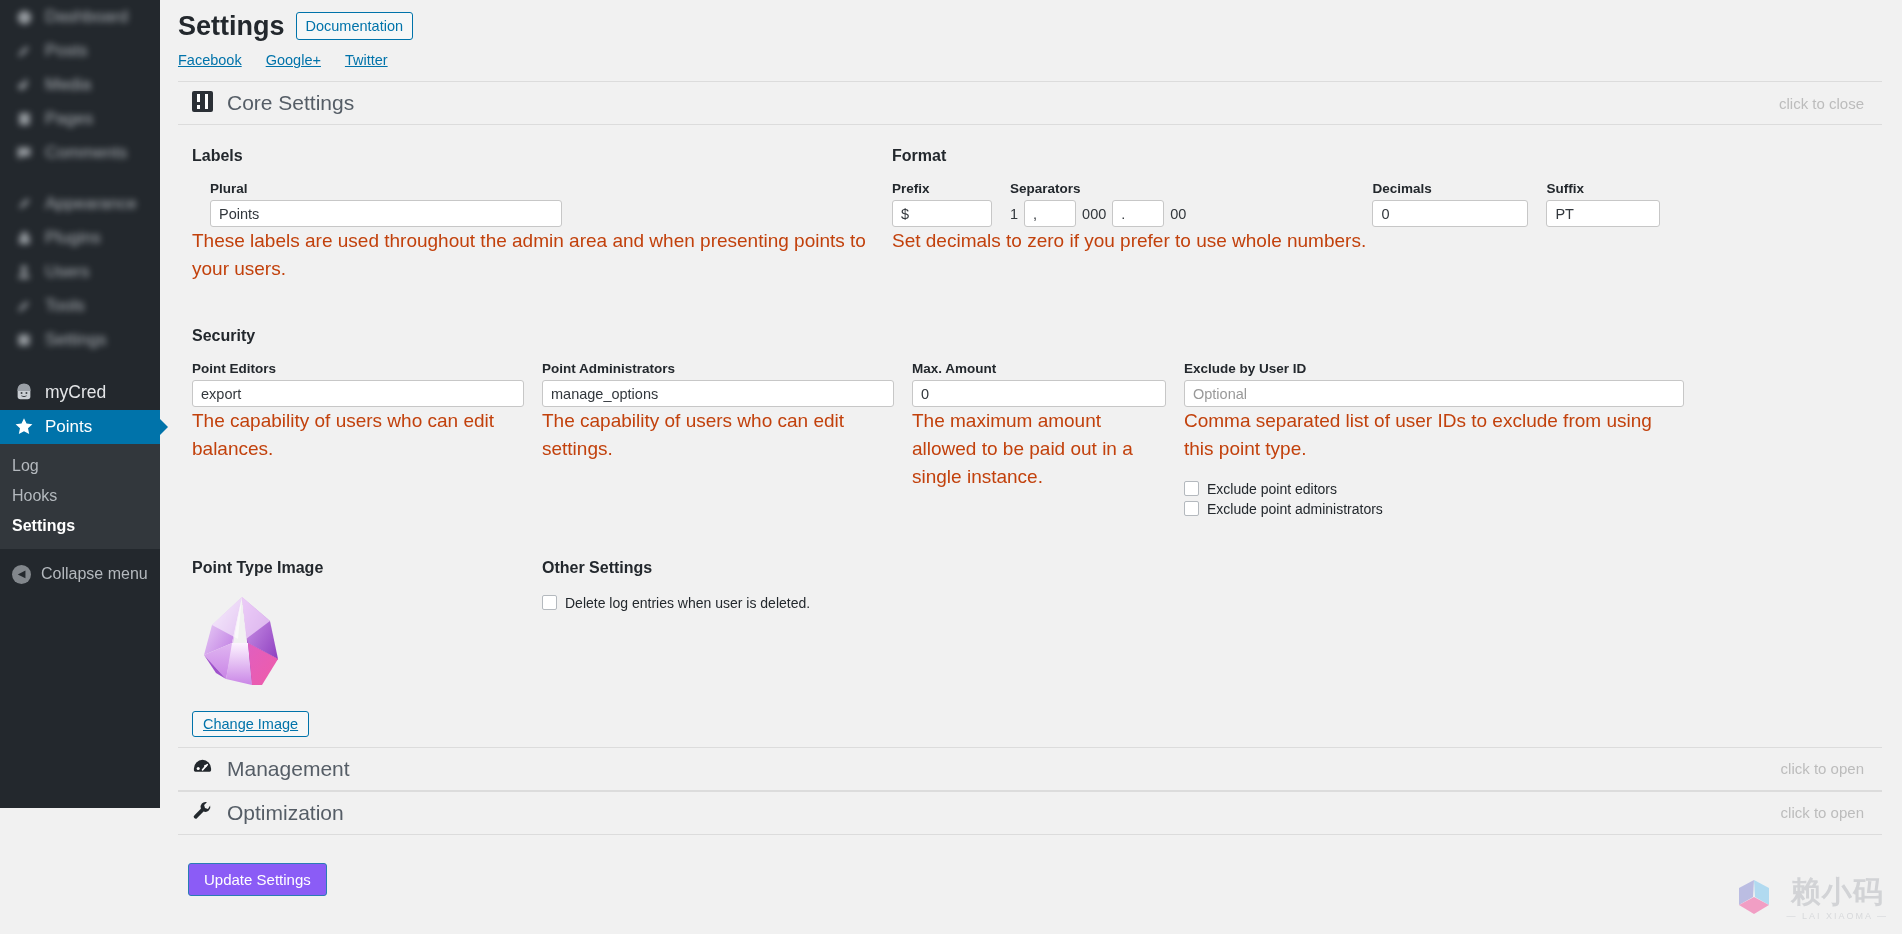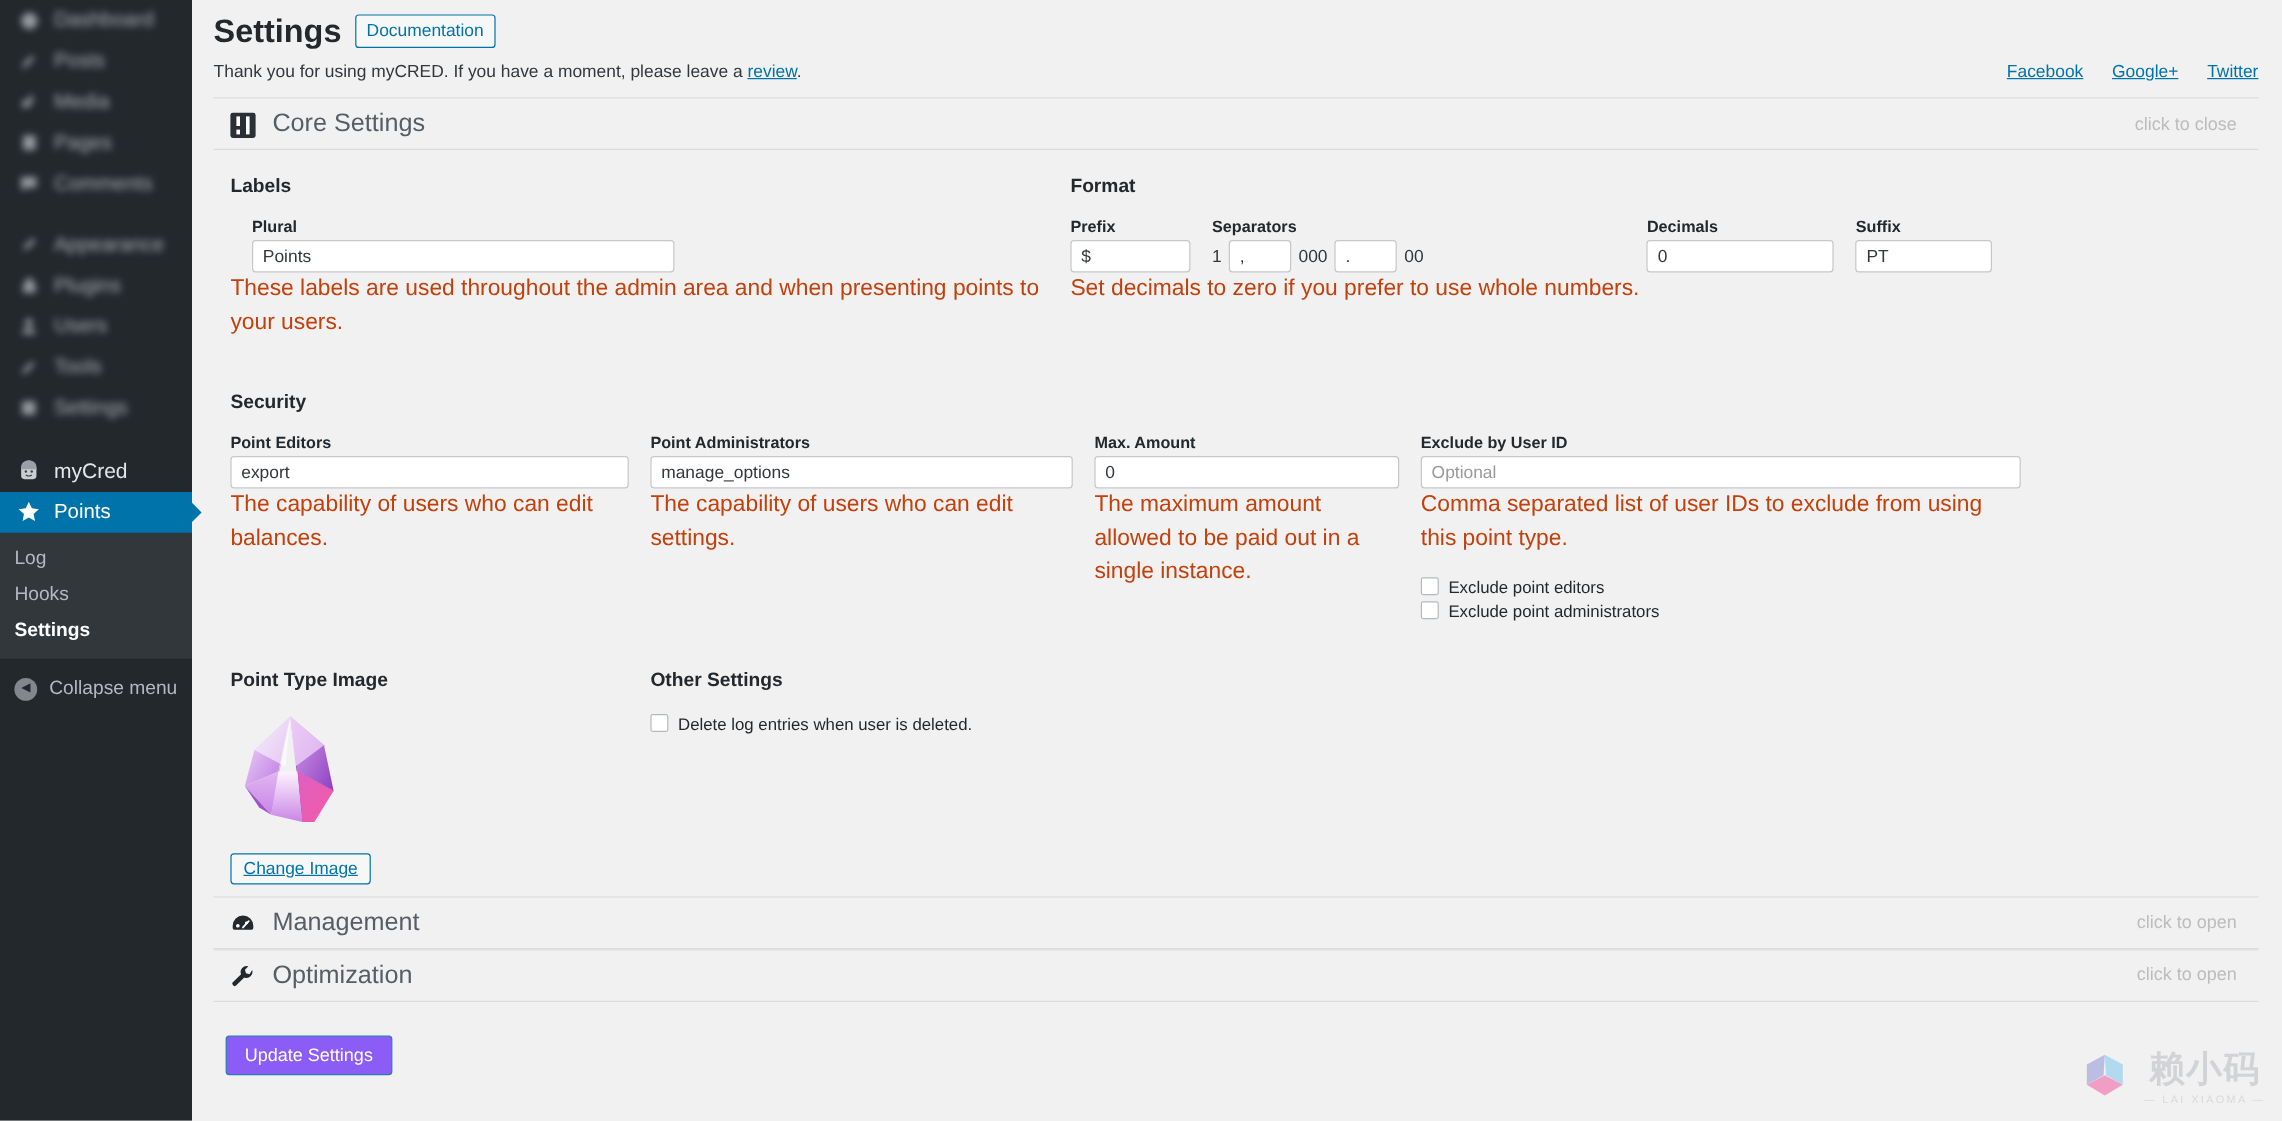--- a/index.html
+++ b/index.html
@@ -9,21 +9,21 @@
     width: 1902px; height: 934px;
     overflow: hidden;
     background: #f1f1f1;
     font-family: "Liberation Sans", "DejaVu Sans", sans-serif;
     -webkit-font-smoothing: antialiased;
   }
   .screen { position: relative; width: 1902px; height: 934px; display: flex; }
 
   
   .sidebar {
-    width: 160px; min-width: 160px; height: 934px;
+    width: 160px; min-width: 160px; height: 808px;
     background: #23282d; color: #b4b9be;
     position: relative; z-index: 5;
     font-size: 17px;
   }
   .sb-group { padding: 0; }
   .sb-item {
     display: flex; align-items: center;
     height: 34px; padding: 0 0 0 12px;
     color: #b4b9be; position: relative;
   }
@@ -93,21 +93,21 @@
   .social a { color: #0073aa; font-size: 14.5px; }
 
   
   .acc { margin: 13px 20px 0 0; }
   .acc-head {
     display: flex; align-items: center; justify-content: space-between;
     border-top: 1px solid #dcdcdc; border-bottom: 1px solid #dcdcdc;
     background: #f1f1f1;
     padding: 9px 18px 9px 14px; cursor: pointer;
   }
-  .acc-head-left { display: flex; align-items: flex-end; gap: 14px; }
+  .acc-head-left { display: flex; align-items: flex-start; gap: 14px; }
   .acc-title { font-size: 21px; color: #555d66; font-weight: 400; }
   .acc-hint { font-size: 15px; color: #bcbcbc; }
 
   .ico-sliders {
     width: 21px; height: 21px; background: #2b3036; border-radius: 2px;
     position: relative; display: inline-block;
   }
   .ico-sliders::before, .ico-sliders::after {
     content: ""; position: absolute; background: #fff; width: 3px;
   }
@@ -328,23 +328,20 @@
   </nav>
 
   <div class="main">
 
     <div class="page-head">
       <h1 class="page-title">Settings</h1>
       <a class="doc-btn" href="#">Documentation</a>
     </div>
 
     <div class="intro-row">
-      <div>
-        <span>Thank you for using myCRED. If you have a moment, please leave a </span><a href="#">review</a><span>.</span>
-      </div>
       <div class="social">
         <a href="#">Facebook</a>
         <a href="#">Google+</a>
         <a href="#">Twitter</a>
       </div>
     </div>
 
     <div class="acc">
 
       <div class="acc-head">

